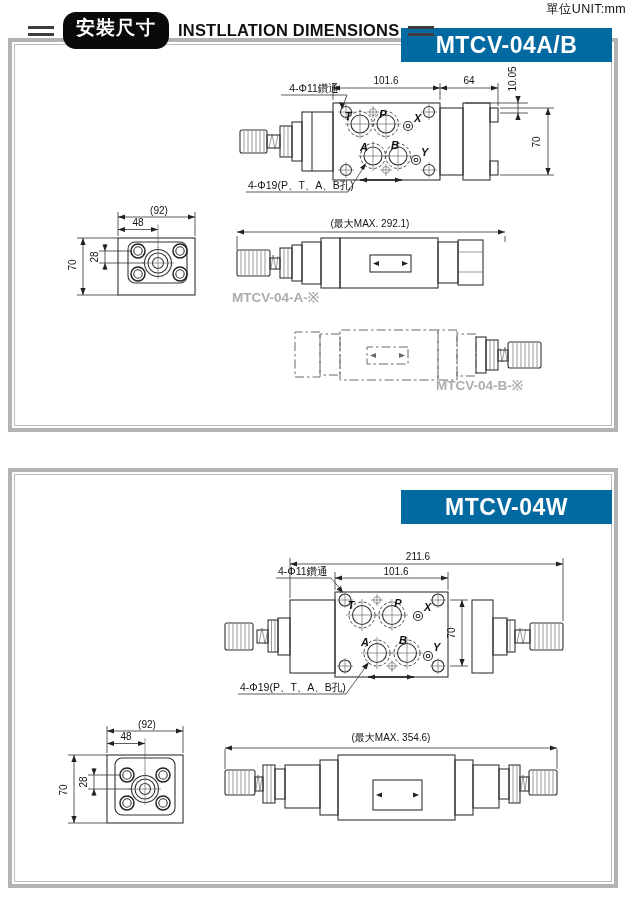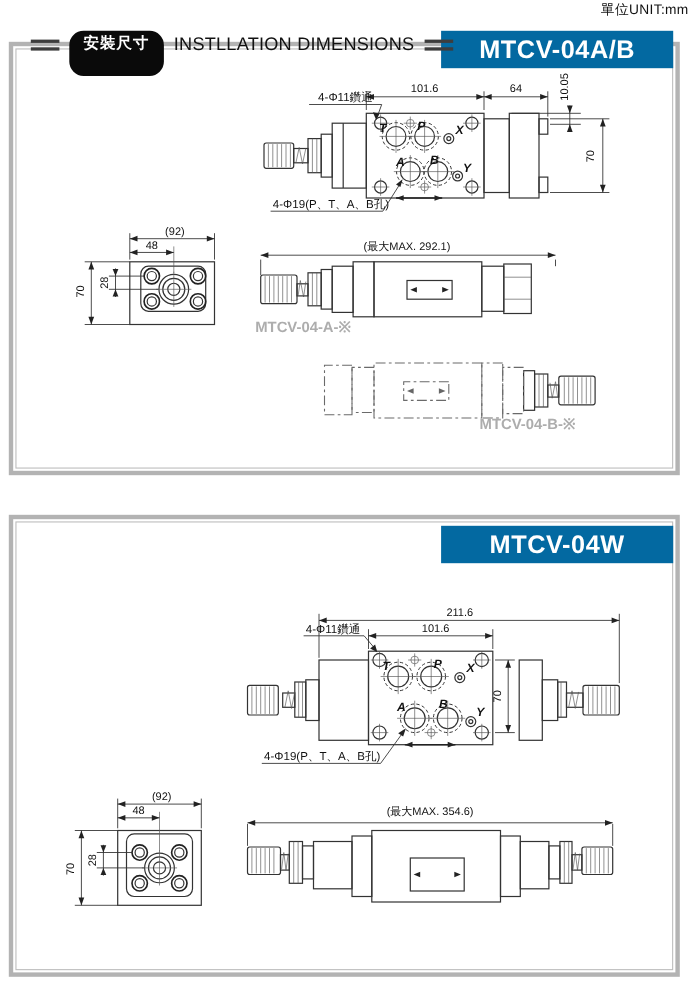--- a/index.html
+++ b/index.html
@@ -1,28 +1,28 @@
 <!DOCTYPE html>
 <html><head>
 <meta charset="utf-8">
 <style>
   html,body{margin:0;padding:0;background:#fff;}
   body{width:630px;height:897px;position:relative;font-family:"Liberation Sans",sans-serif;color:#111;overflow:hidden;}
   .unit{position:absolute;top:1px;right:4px;font-size:12.5px;font-weight:normal;letter-spacing:.3px;}
   .hdr{position:absolute;left:28px;top:12px;display:flex;align-items:center;gap:9px;z-index:3;}
   .hdr-dash{width:26px;height:10px;border-top:3px solid #3d3d3d;border-bottom:3px solid #3d3d3d;box-sizing:border-box;}
-  .badge{background:#0a0a0a;color:#fff;font-weight:bold;font-size:14px;padding:3px 13px 20px;border-radius:13px;letter-spacing:1px;white-space:nowrap;margin-top:16px;}
-  .hdr-title{font-weight:normal;font-size:16.5px;letter-spacing:.2px;white-space:nowrap;}
+  .badge{background:#0a0a0a;color:#fff;font-weight:bold;font-size:19px;padding:3px 13px 8px;border-radius:13px;letter-spacing:1px;white-space:nowrap;}
+  .hdr-title{font-weight:bold;font-size:16.5px;letter-spacing:.2px;white-space:nowrap;}
   .panel{position:absolute;left:8px;width:610px;border:4px solid #b3b3b3;background:#fff;box-sizing:border-box;}
   .panel::after{content:'';position:absolute;inset:2px;border:1px solid #bdbdbd;pointer-events:none;}
   .panel1{top:38px;height:394px;}
   .panel2{top:468px;height:420px;}
   .banner{position:absolute;background:#0369a1;color:#fff;font-weight:bold;font-size:23px;text-align:center;width:211px;height:34px;line-height:34px;right:2px;z-index:2;letter-spacing:.5px;}
   .banner-ab{top:-14px;}
-  .banner-w{top:6px;text-align:center;}
+  .banner-w{top:18px;text-align:center;}
   .dwg{position:absolute;}
   svg .ln{stroke:#333;fill:none;stroke-width:1.1;}
   svg .bold{stroke:#222;fill:none;stroke-width:1.5;}
   svg .thin{stroke:#555;fill:none;stroke-width:.6;}
   svg .dsh{stroke:#333;fill:none;stroke-width:.9;stroke-dasharray:3 2.2;}
   svg .dim{stroke:#333;fill:none;stroke-width:.8;}
   svg .ph{stroke:#6a6a6a;fill:none;stroke-width:1;stroke-dasharray:9 3 2.5 3;}
   svg .ar{fill:#222;stroke:none;}
   svg .arg{fill:#666;stroke:none;}
   svg text{font:10px "Liberation Sans",sans-serif;fill:#111;}

